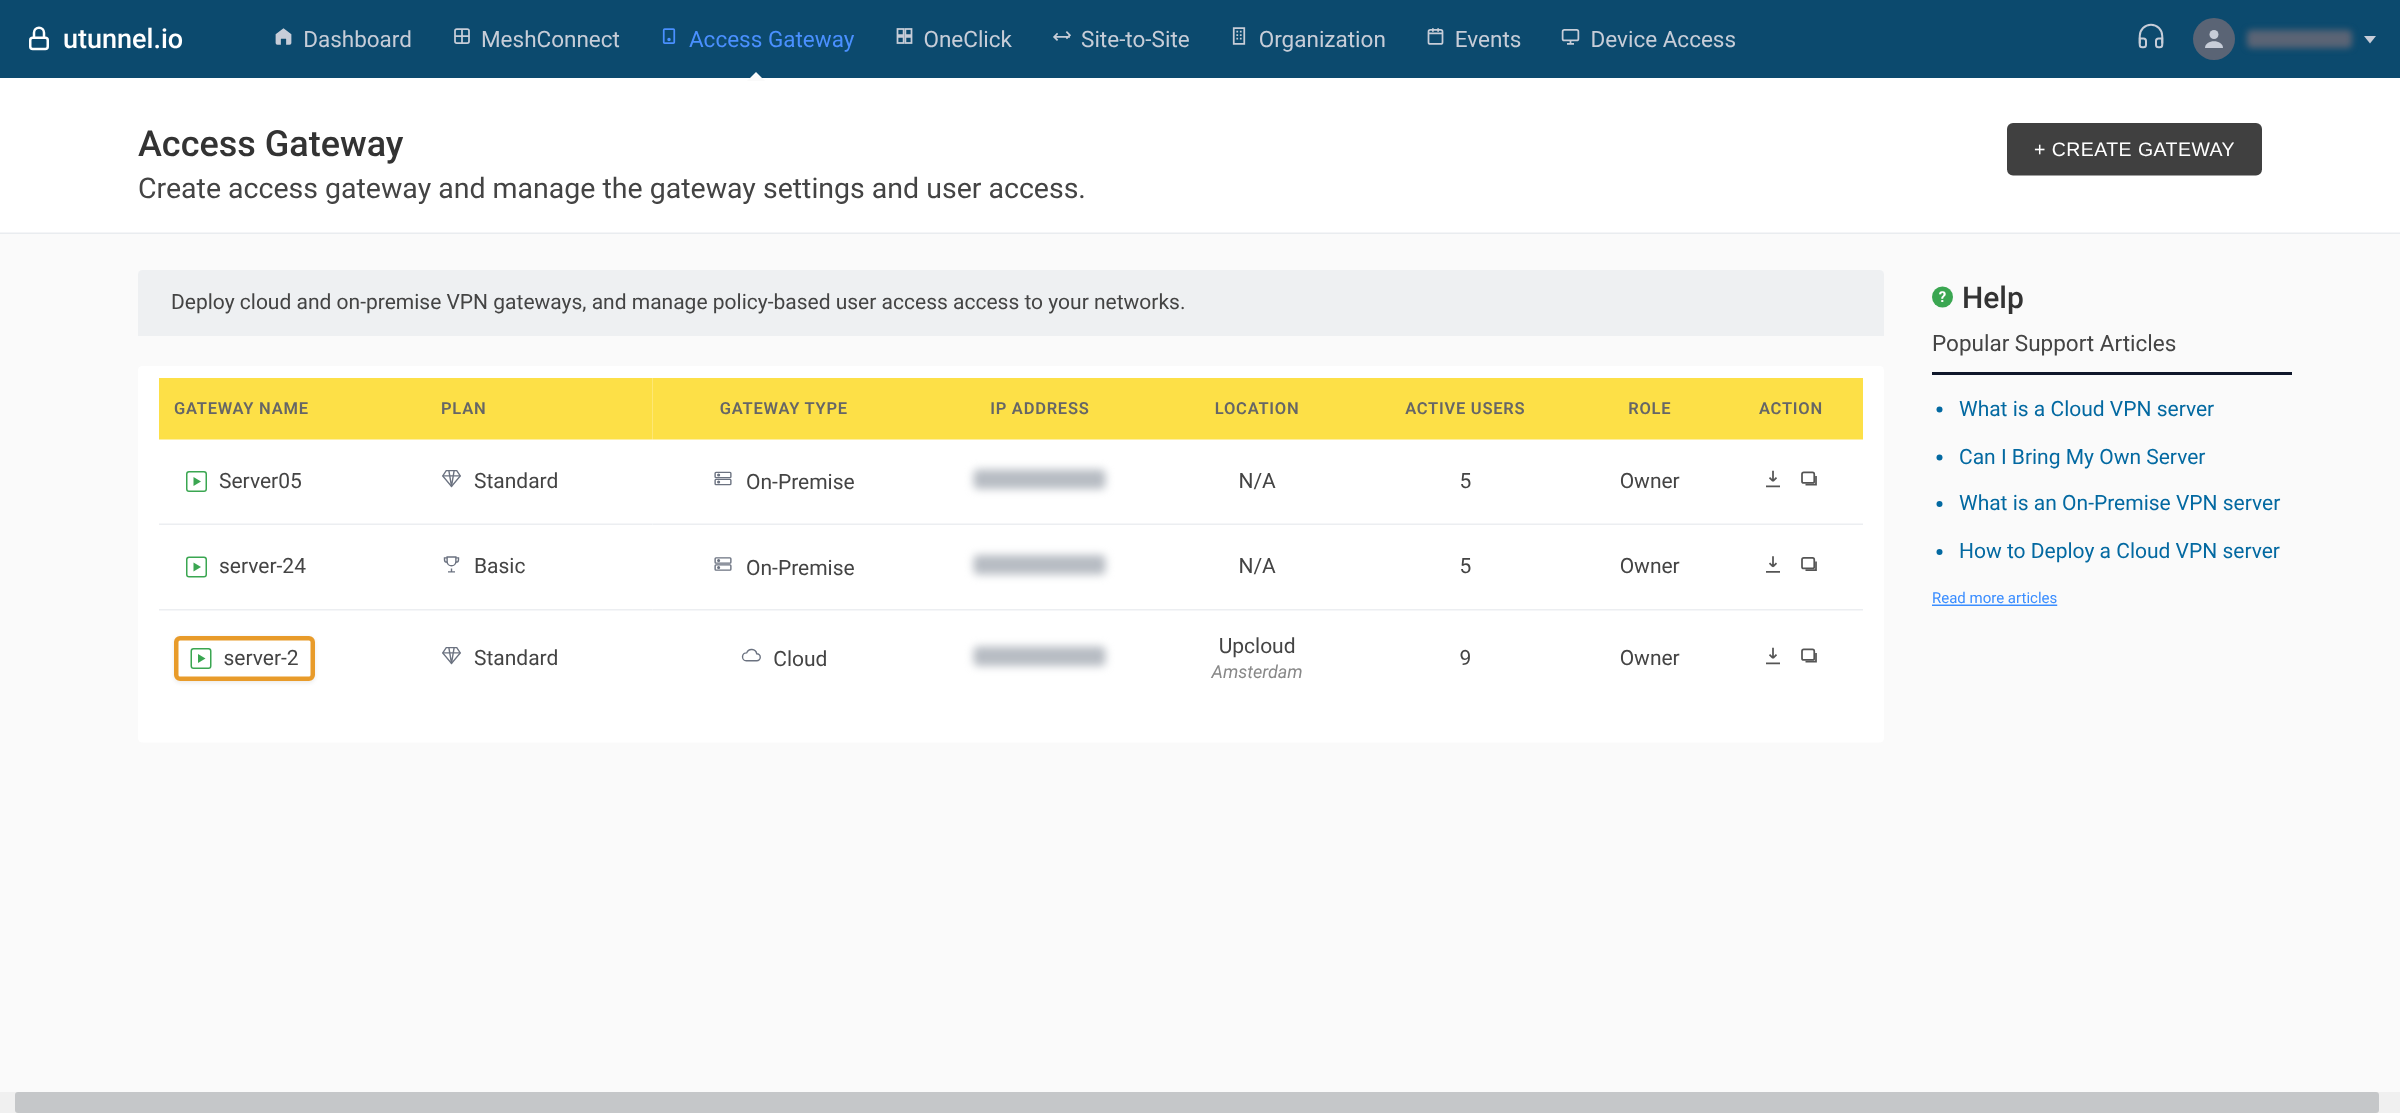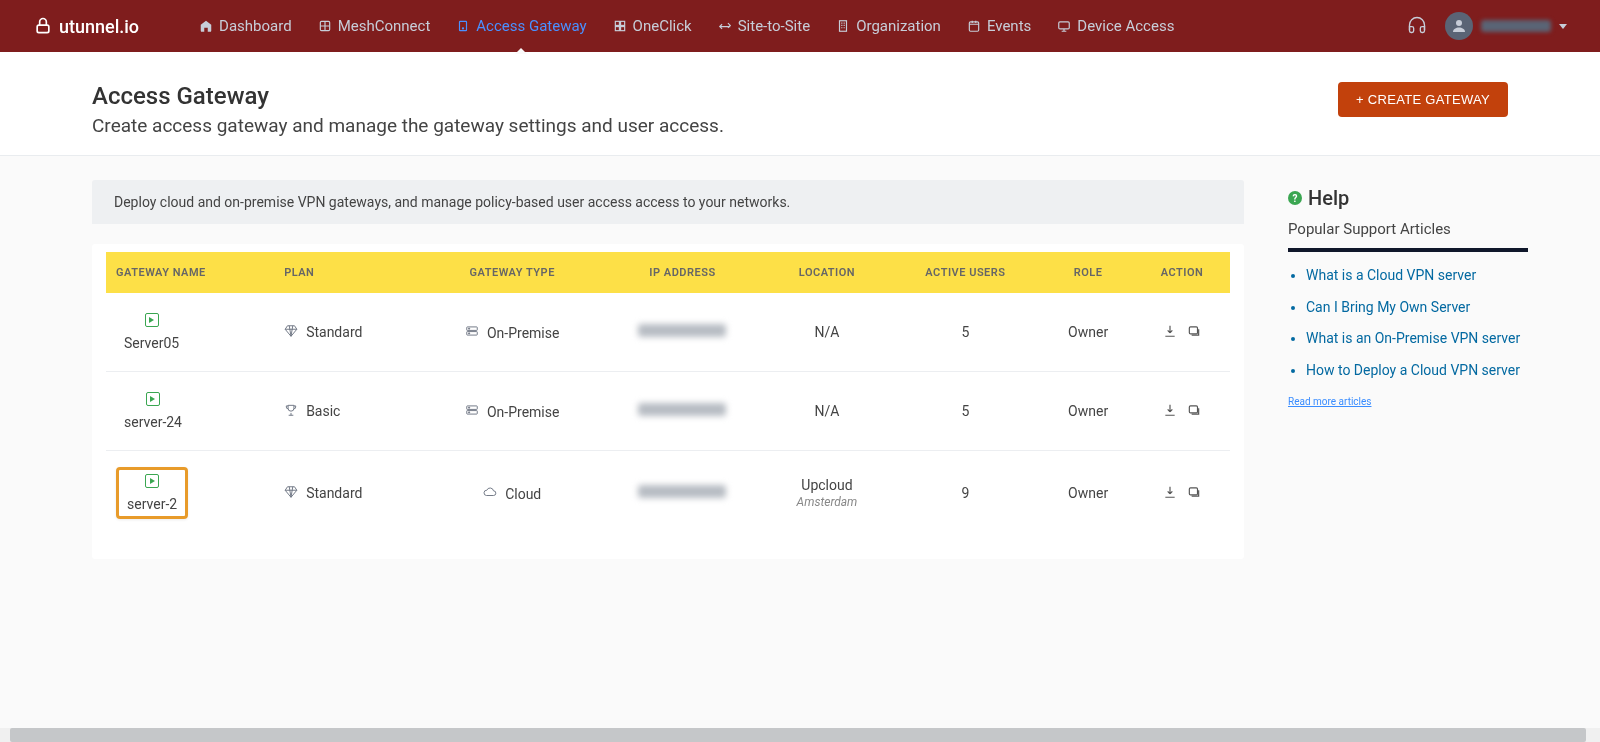--- a/index.html
+++ b/index.html
@@ -1,59 +1,59 @@
 <!DOCTYPE html>
 <html><head>
 <meta charset="utf-8">
 <style>
   * { box-sizing: border-box; margin: 0; padding: 0; }
   body { font-family: -apple-system, BlinkMacSystemFont, "Segoe UI", Roboto, sans-serif; background: #fff; color: #333; font-size: 14px; }
-  .topnav { background: #7f1d1d; height: 52px; display: flex; align-items: center; padding: 0 33px; color: #e5eaf2; }
+  .topnav { background: #0c4a6e; height: 52px; display: flex; align-items: center; padding: 0 16px; color: #e5eaf2; }
   .logo { display: flex; align-items: center; gap: 6px; font-size: 18px; font-weight: 500; color: #fff; margin-right: 60px; }
   .logo svg { width: 20px; height: 20px; }
   .nav-items { display: flex; gap: 26px; flex: 1; }
-  .nav-item { display: flex; align-items: center; gap: 6px; color: #c7cdd8; cursor: pointer; font-size: 15px; position: relative; padding: 14px 0; }
+  .nav-item { display: flex; gap: 6px; color: #c7cdd8; cursor: pointer; font-size: 15px; position: relative; padding: 14px 0; }
   .nav-item.active { color: #4a90ff; }
   .nav-item.active::after { content: ""; position: absolute; bottom: -5px; left: 50%; transform: translateX(-50%); width: 0; height: 0; border-left: 6px solid transparent; border-right: 6px solid transparent; border-bottom: 6px solid #fafafa; }
   .nav-icon { width: 14px; height: 14px; display: inline-flex; align-items: center; justify-content: center; }
   .nav-right { display: flex; align-items: center; gap: 18px; margin-left: auto; }
   .avatar { width: 28px; height: 28px; border-radius: 50%; background: #5a6475; display: flex; align-items: center; justify-content: center; }
   .user-chip { display: flex; align-items: center; gap: 8px; }
   .user-name-blur { width: 70px; height: 12px; background: #5a6475; border-radius: 3px; filter: blur(2px); }
   .caret-down { width: 0; height: 0; border-left: 4px solid transparent; border-right: 4px solid transparent; border-top: 5px solid #c7cdd8; }
   .page-body { padding: 0; background: #fafafa; min-height: calc(742px - 52px); }
   .page-header { display: flex; justify-content: space-between; align-items: flex-start; padding: 30px 92px 18px; border-bottom: 1px solid #e9ecef; background: #fff; }
   .page-title { font-size: 24px; font-weight: 500; color: #333; margin-bottom: 4px; }
   .page-sub { font-size: 19px; color: #444; }
-  .btn-primary { background: #c2410c; color: #fff; border: none; padding: 10px 18px; border-radius: 4px; font-size: 13px; font-weight: 500; cursor: pointer; letter-spacing: .3px; }
-  .content-wrap { display: flex; gap: 44px; padding: 24px 72px 0 92px; }
+  .btn-primary { background: #404040; color: #fff; border: none; padding: 10px 18px; border-radius: 4px; font-size: 13px; font-weight: 500; cursor: pointer; letter-spacing: .3px; }
+  .content-wrap { display: flex; gap: 32px; padding: 24px 72px 0 92px; }
   .main { flex: 1; }
   .banner { background: #eef0f2; padding: 14px 22px; color: #444; font-size: 14px; border-radius: 3px 3px 0 0; }
   .table-card { background: #fff; border-radius: 3px; margin-top: 20px; padding: 8px 14px 24px; }
   table { width: 100%; border-collapse: collapse; }
   thead th { text-align: left; font-size: 11px; letter-spacing: .5px; font-weight: 600; color: #666; padding: 14px 10px; background: #fde047; }
   thead th.center, tbody td.center { text-align: center; }
   tbody tr { border-bottom: 1px solid #eceef1; }
   tbody tr:last-child { border-bottom: none; }
   tbody td { padding: 16px 10px; font-size: 14px; color: #444; vertical-align: middle; }
-  .gw-name { display: inline-flex; align-items: center; gap: 8px; padding: 4px 8px; flex-direction: column; }
+  .gw-name { display: inline-flex; align-items: center; gap: 8px; padding: 4px 8px; }
   .gw-name.highlighted { border: 3px solid #e89b2a; border-radius: 4px; box-shadow: 0 1px 3px rgba(0,0,0,.08); }
   .status-box { width: 14px; height: 14px; border: 1.5px solid #3aa651; border-radius: 2px; display: inline-flex; align-items: center; justify-content: center; }
   .status-box::after { content: ""; width: 0; height: 0; border-top: 3px solid transparent; border-bottom: 3px solid transparent; border-left: 5px solid #3aa651; }
   .plan-cell { display: flex; align-items: center; gap: 8px; }
   .type-cell { display: flex; align-items: flex-end; gap: 8px; }
   .small-icon { color: #6b7280; }
   .ip-blur { display: inline-block; width: 88px; height: 13px; background: #b7bcc3; border-radius: 3px; filter: blur(3px); }
   .loc-sub { font-size: 12px; color: #888; margin-top: 2px; font-style: italic; }
   .action-icons { display: flex; gap: 10px; justify-content: center; }
   .action-icons span { cursor: pointer; color: #555; }
   .sidebar { width: 240px; padding-top: 6px; }
   .help-hdr { display: flex; align-items: center; gap: 6px; font-size: 20px; font-weight: 500; margin-bottom: 10px; }
   .help-q { width: 14px; height: 14px; border-radius: 50%; background: #3aa651; color: #fff; font-size: 10px; display: flex; align-items: center; justify-content: center; font-weight: bold; }
-  .help-sub { font-size: 15px; color: #444; margin-bottom: 14px; border-bottom: 4px solid #0f172a; padding-bottom: 10px; }
+  .help-sub { font-size: 15px; color: #444; margin-bottom: 14px; border-bottom: 2px solid #0f172a; padding-bottom: 10px; }
   .help-list { list-style: disc; padding-left: 18px; }
   .help-list li { margin-bottom: 12px; font-size: 14px; color: #0369a1; line-height: 1.4; }
   .read-more { color: #3a8dff; text-decoration: underline; font-size: 10px; cursor: pointer; }
   .scroll-track { position: fixed; bottom: 0; left: 0; right: 0; height: 14px; background: #f0f0f0; }
   .scroll-thumb { position: absolute; left: 10px; height: 14px; right: 14px; background: #c5c7c9; border-radius: 2px; }
 </style>
 </head>
 <body>
 
 <div class="topnav">

